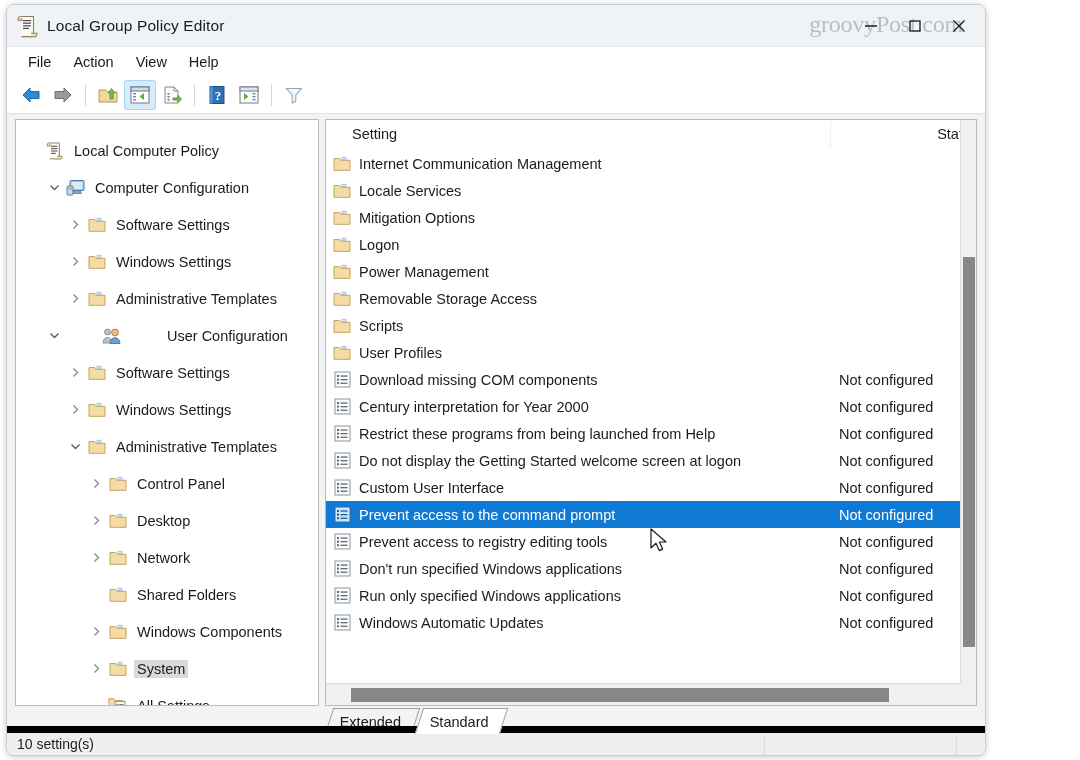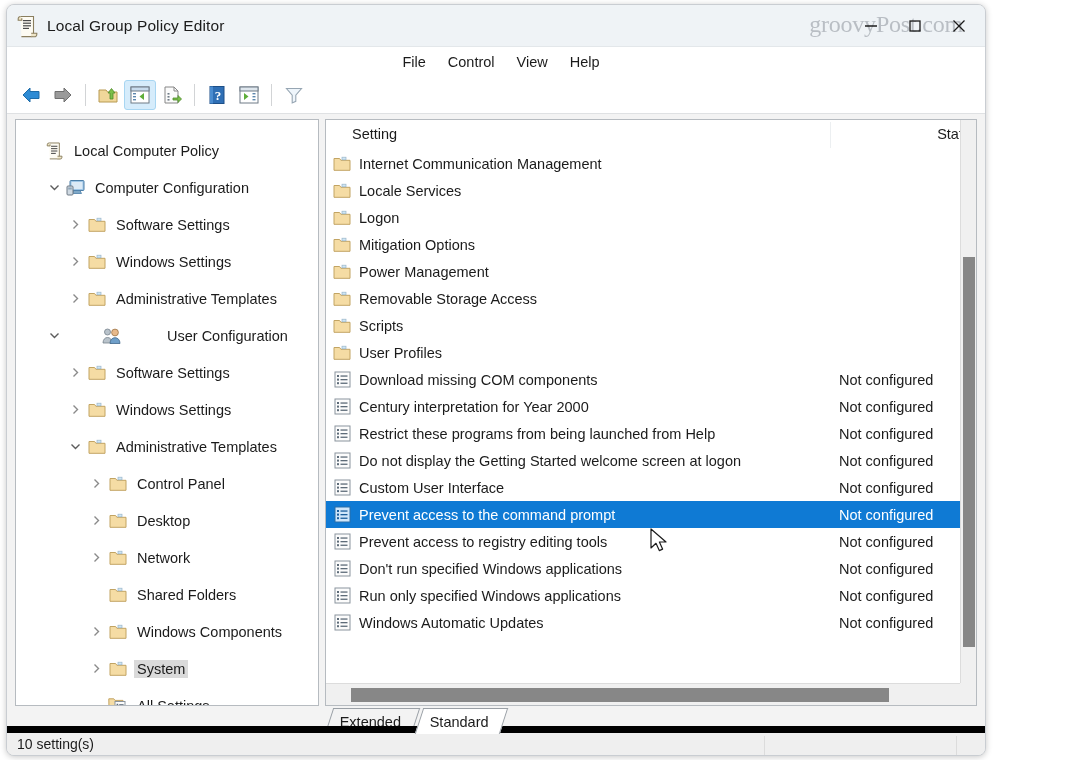--- a/index.html
+++ b/index.html
@@ -64,21 +64,20 @@
     white-space: nowrap;
   }
 
   
   .menubar {
     height: 30px;
     background: #ffffff;
     display: flex;
     align-items: center;
     padding-left: 10px;
-    justify-content: center;
   }
   .menubar .mi {
     font-size: 14.5px;
     color: #1b1b1b;
     padding: 3px 11px;
     border-radius: 3px;
     white-space: nowrap;
   }
 
   
@@ -305,21 +304,21 @@
         <svg width="18" height="18" viewBox="0 0 18 18">
             <line x1="3.5" y1="3.5" x2="14.5" y2="14.5" stroke="#1b1b1b" stroke-width="1.3"></line>
             <line x1="14.5" y1="3.5" x2="3.5" y2="14.5" stroke="#1b1b1b" stroke-width="1.3"></line>
           </svg>
       </div>
     </div>
   </div>
 
   <div class="menubar">
     <div class="mi">File</div>
-    <div class="mi">Control</div>
+    <div class="mi">Action</div>
     <div class="mi">View</div>
     <div class="mi">Help</div>
   </div>
 
   <div class="toolbar">
 
     <div class="tb-btn">
       <svg width="22" height="20" viewBox="0 0 22 20">
         <path d="M10 3 L3 10 L10 17 L10 13.5 L19 13.5 L19 6.5 L10 6.5 Z" fill="#2e8bd4" stroke="#1d6ba8" stroke-width="1"></path>
       </svg>
@@ -665,31 +664,31 @@
             <span class="lname">Locale Services</span>
             <span class="lstate"></span>
           </div>
           <div class="lrow">
             <span class="licon">
               <svg width="18" height="16" viewBox="0 0 18 16">
                 <path d="M1 2.5h5.6l1.3 1.8H17v10H1z" fill="#f5dca4" stroke="#c2a463" stroke-width="1"></path>
                 <rect x="9" y="1.2" width="4" height="2.6" fill="#cfe6f5" stroke="#9ab6c9" stroke-width=".7"></rect>
               </svg>
             </span>
+            <span class="lname">Mitigation Options</span>
+            <span class="lstate"></span>
+          </div>
+          <div class="lrow">
+            <span class="licon">
+              <svg width="18" height="16" viewBox="0 0 18 16">
+                <path d="M1 2.5h5.6l1.3 1.8H17v10H1z" fill="#f5dca4" stroke="#c2a463" stroke-width="1"></path>
+                <rect x="9" y="1.2" width="4" height="2.6" fill="#cfe6f5" stroke="#9ab6c9" stroke-width=".7"></rect>
+              </svg>
+            </span>
             <span class="lname">Logon</span>
-            <span class="lstate"></span>
-          </div>
-          <div class="lrow">
-            <span class="licon">
-              <svg width="18" height="16" viewBox="0 0 18 16">
-                <path d="M1 2.5h5.6l1.3 1.8H17v10H1z" fill="#f5dca4" stroke="#c2a463" stroke-width="1"></path>
-                <rect x="9" y="1.2" width="4" height="2.6" fill="#cfe6f5" stroke="#9ab6c9" stroke-width=".7"></rect>
-              </svg>
-            </span>
-            <span class="lname">Mitigation Options</span>
             <span class="lstate"></span>
           </div>
           <div class="lrow">
             <span class="licon">
               <svg width="18" height="16" viewBox="0 0 18 16">
                 <path d="M1 2.5h5.6l1.3 1.8H17v10H1z" fill="#f5dca4" stroke="#c2a463" stroke-width="1"></path>
                 <rect x="9" y="1.2" width="4" height="2.6" fill="#cfe6f5" stroke="#9ab6c9" stroke-width=".7"></rect>
               </svg>
             </span>
             <span class="lname">Power Management</span>

